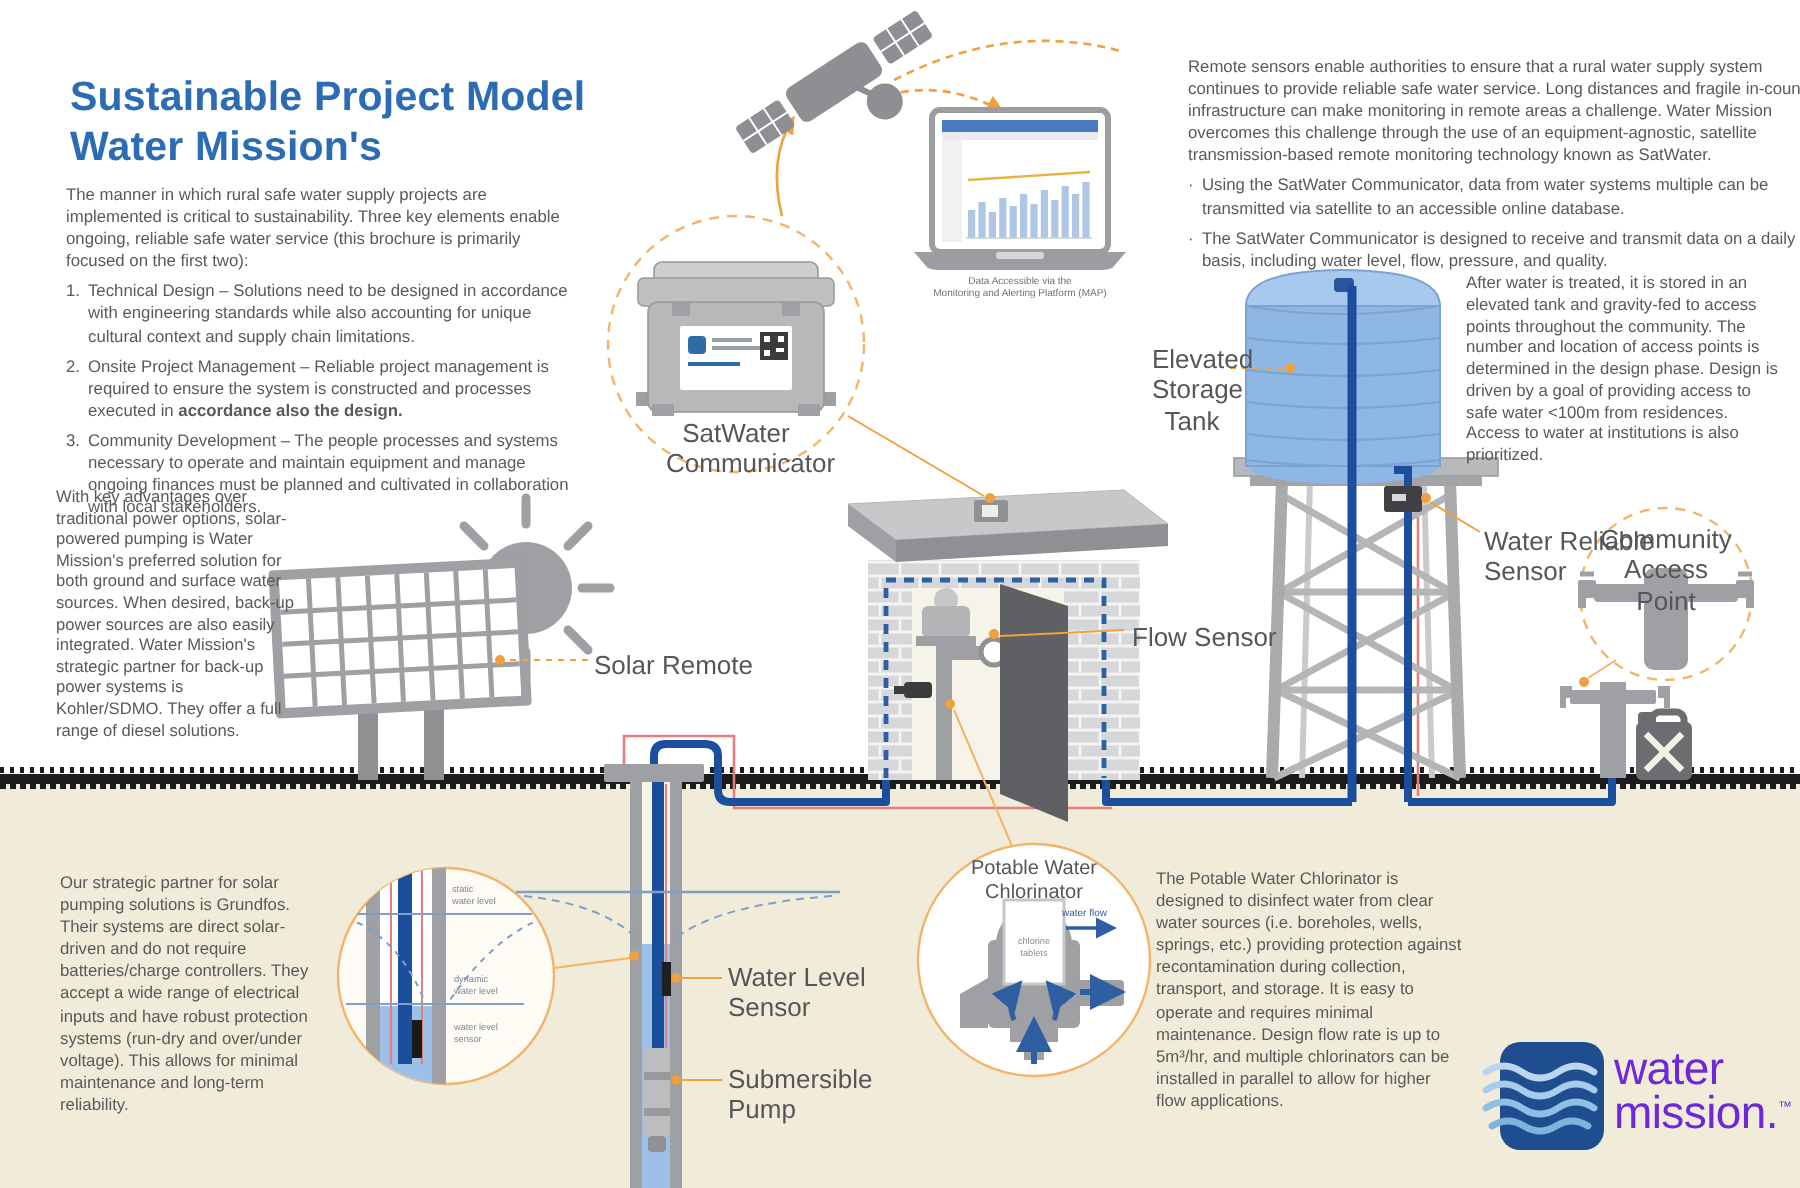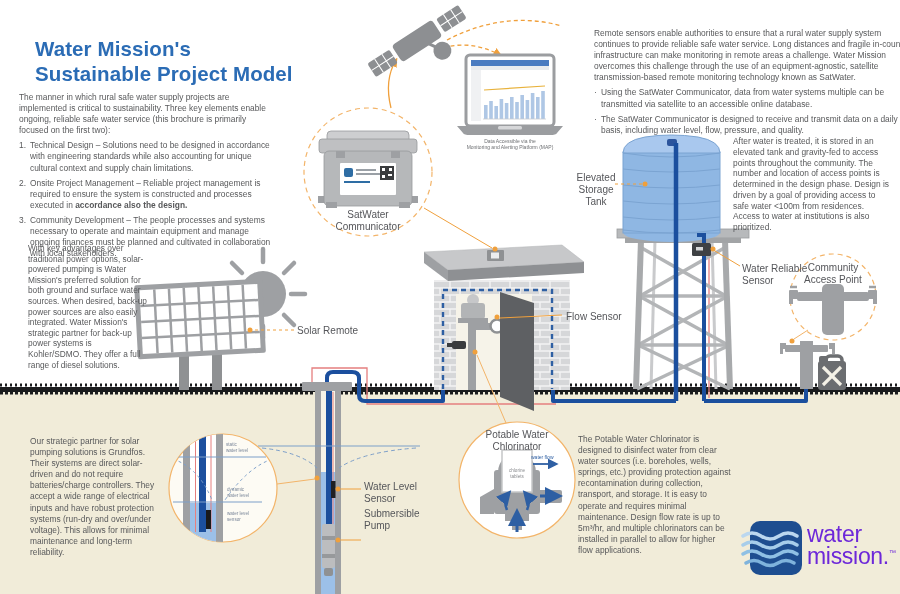--- a/index.html
+++ b/index.html
@@ -1,19 +1,19 @@
 <!DOCTYPE html>
 <html><head>
 <meta charset="utf-8">
 <style>
   html,body{margin:0;padding:0}
   body{width:900px;height:594px;position:relative;font-family:"Liberation Sans",sans-serif;background:#fff;overflow:hidden}
   .abs{position:absolute}
   .txt{font-size:8.4px;line-height:1.32;color:#58595B}
-  .lbl{font-size:10px;line-height:1.18;color:#55565A;white-space:pre-line}
+  .lbl{font-size:13px;line-height:1.18;color:#55565A;white-space:pre-line}
   .tiny{font-size:4.6px;line-height:1.25;color:#7A8699;white-space:pre-line}
   .title{font-size:20.5px;line-height:1.22;color:#2B6CB5;font-weight:600;letter-spacing:.1px}
   .li{display:flex;margin-top:4px}
   .li .n{width:11px;flex:none}
   .bul{display:flex;margin-top:4px}
   .bul .b{width:7px;flex:none}
   .center{text-align:center}
   .logo-text{font-size:23px;line-height:.94;color:#6d28d9;font-weight:500;letter-spacing:-.3px}
   .logo-text sup{font-size:7px}
   svg{position:absolute;left:0;top:0}
@@ -319,25 +319,25 @@
     <g fill="none" stroke-linecap="round">
       <path d="M743,536 Q752,530 761,536 T779,536 T797,536" stroke="#BBD7EF" stroke-width="3.4"></path>
       <path d="M743,545 Q752,539 761,545 T779,545 T797,545" stroke="#A7CDEA" stroke-width="3.4"></path>
       <path d="M743,554 Q752,548 761,554 T779,554 T797,554" stroke="#8FC0E4" stroke-width="3.4"></path>
       <path d="M746,563 Q754,558 762,563 T778,563 T794,563" stroke="#7FB3DC" stroke-width="3.4"></path>
     </g>
   </g>
 </svg>
 
 <div class="abs title" style="left:35px;top:36px;width:260px">
+  <div>Sustainable Project Model</div>
   <div>Water Mission's</div>
-  <div>Sustainable Project Model</div>
 </div>
 
-<div class="abs txt" style="left:19px;top:92px;width:254px">
+<div class="abs txt" style="left:33px;top:92px;width:254px">
   <div>The manner in which rural safe water supply projects are implemented is critical to sustainability. Three key elements enable ongoing, reliable safe water service (this brochure is primarily focused on the first two):</div>
   <div class="li">
     <span class="n">1.</span>
     <span>Technical Design – Solutions need to be designed in accordance with engineering standards while also accounting for unique cultural context and supply chain limitations.</span>
   </div>
   <div class="li">
     <span class="n">2.</span>
     <span><span>Onsite Project Management – Reliable project management is required to ensure the system is constructed and processes executed in </span><strong>accordance also the design.</strong></span>
   </div>
   <div class="li">
@@ -369,21 +369,21 @@
 Storage
 Tank</div>
 <div class="abs lbl" style="left:742px;top:263px">Water Reliable
 Sensor</div>
 <div class="abs lbl center" style="left:798px;top:262px;width:70px">Community
 Access Point</div>
 <div class="abs lbl center" style="left:333px;top:209px;width:70px">SatWater
 Communicator</div>
 <div class="abs lbl" style="left:364px;top:481px">Water Level
 Sensor</div>
-<div class="abs lbl" style="left:364px;top:508px">Submersible
+<div class="abs lbl" style="left:364px;top:532px">Submersible
 Pump</div>
 <div class="abs lbl center" style="left:482px;top:429px;width:70px;font-size:10px">Potable Water
 Chlorinator</div>
 <div class="abs tiny center" style="left:503px;top:468px;width:28px;color:#8A8C8F">chlorine
 tablets</div>
 <div class="abs tiny" style="left:531px;top:454px;color:#2E5FA3;font-size:5px">water flow</div>
 <div class="abs tiny" style="left:226px;top:442px">static
 water level</div>
 <div class="abs tiny" style="left:227px;top:487px">dynamic
 water level</div>

